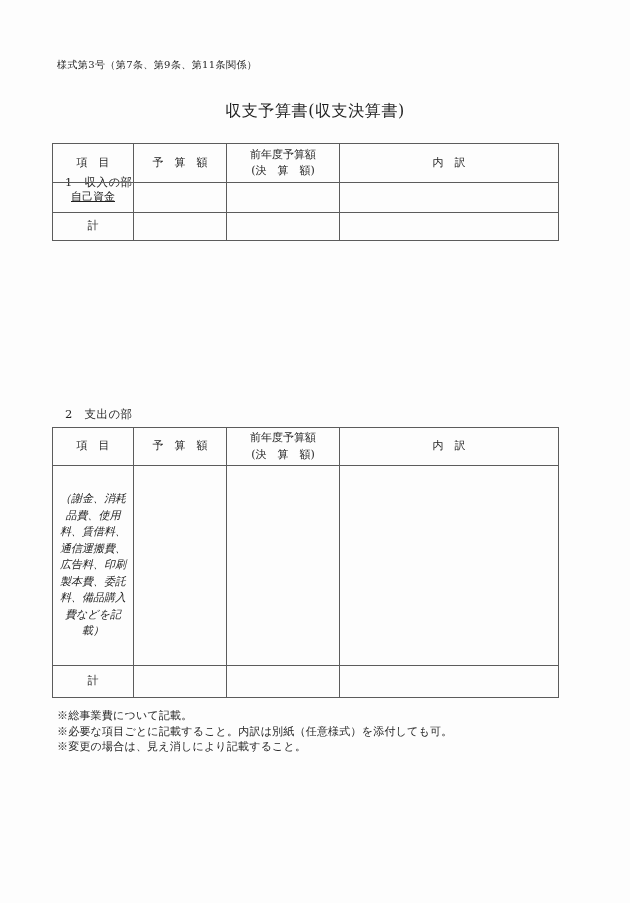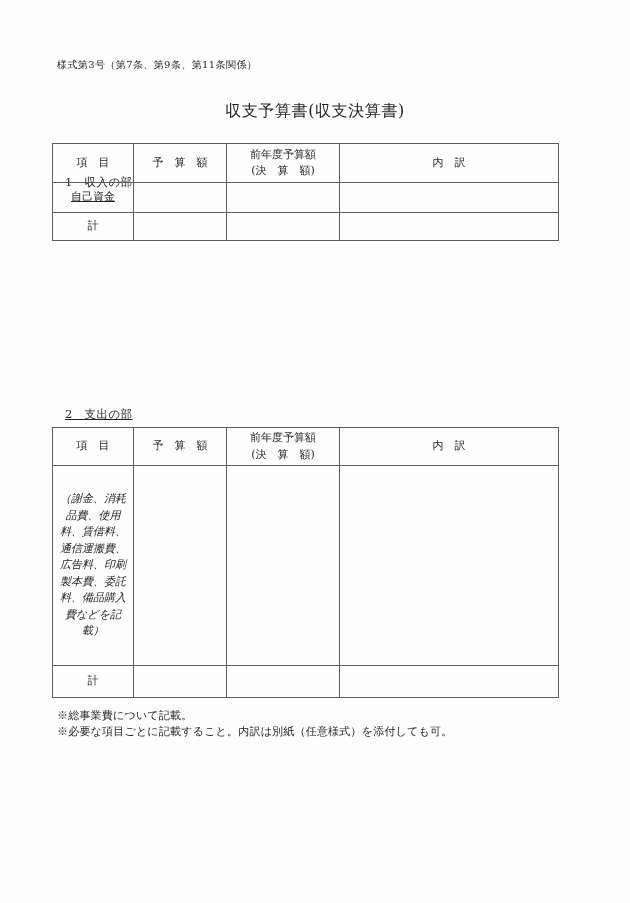--- a/index.html
+++ b/index.html
@@ -34,21 +34,21 @@
     letter-spacing: 0.6px;
   }
   .sec-heading {
     position: absolute;
     left: 65px;
     font-size: 11.5px;
     letter-spacing: 0.4px;
     white-space: nowrap;
   }
   .sec-heading.income { top: 127px; margin-top: 48px; }
-  .sec-heading.expense { top: 407px; text-decoration: underline; }
+  .sec-heading.expense { top: 407px; }
 
   table.form {
     position: absolute;
     left: 52px;
     width: 506px;
     border-collapse: collapse;
     table-layout: fixed;
   }
   table.form.income { top: 143px; }
   table.form.expense { top: 427px; }
@@ -173,15 +173,16 @@
         <td></td>
         <td></td>
         <td></td>
       </tr>
     </tbody>
   </table>
 
   <div class="notes">
     <div>※総事業費について記載。</div>
     <div>※必要な項目ごとに記載すること。内訳は別紙（任意様式）を添付しても可。</div>
+    <div>※変更の場合は、見え消しにより記載すること。</div>
   </div>
 
 </div>
 
 </body></html>

